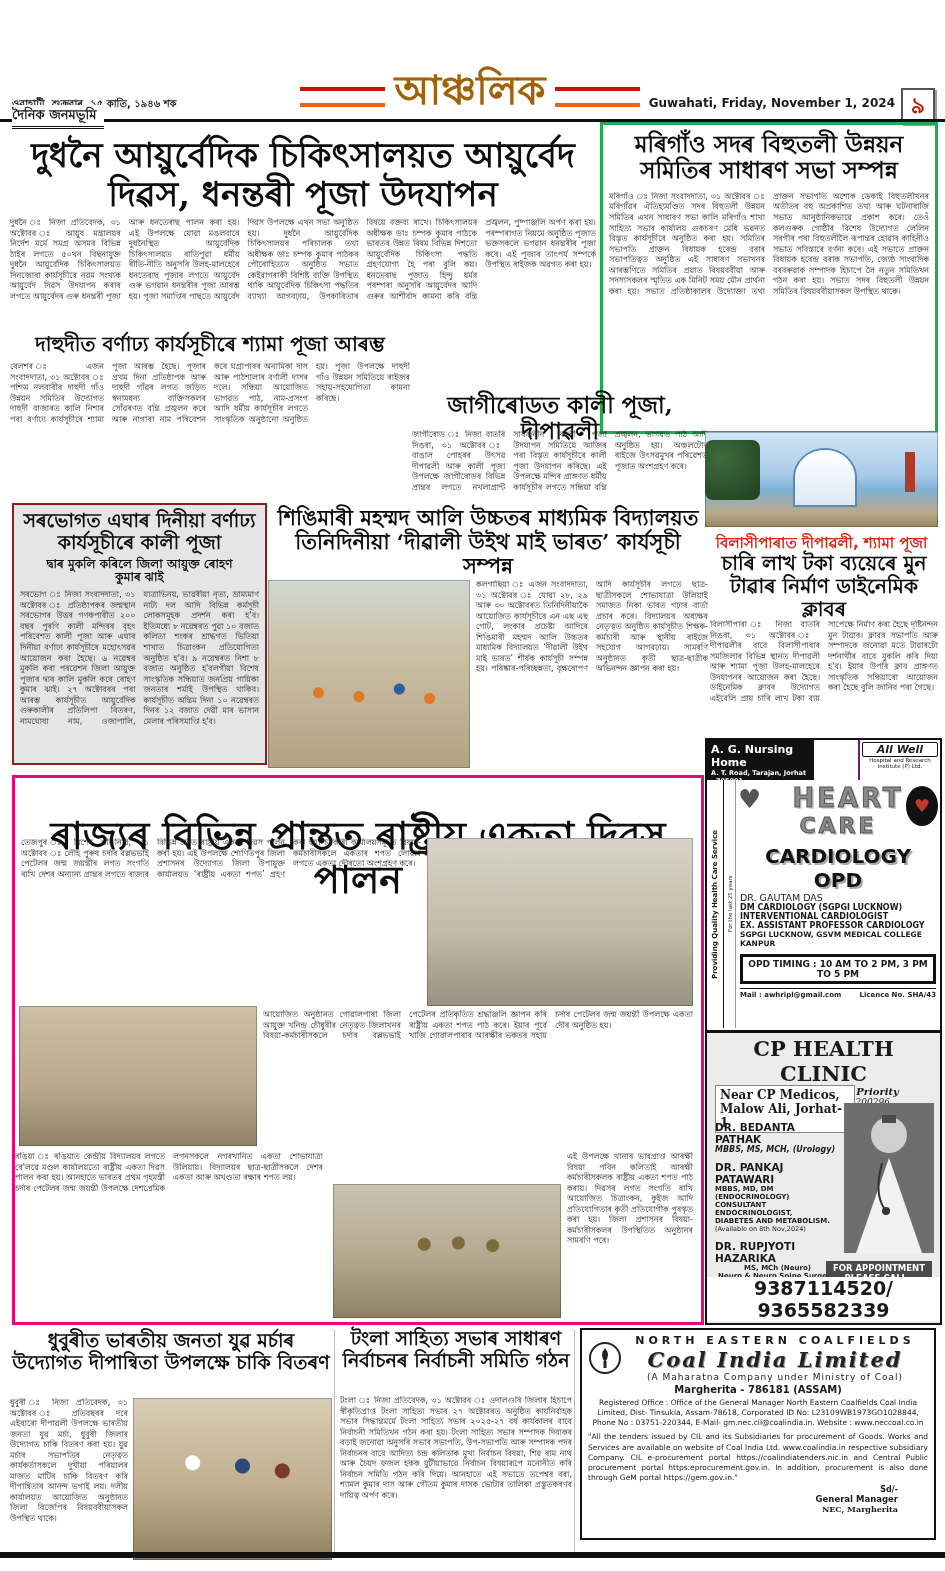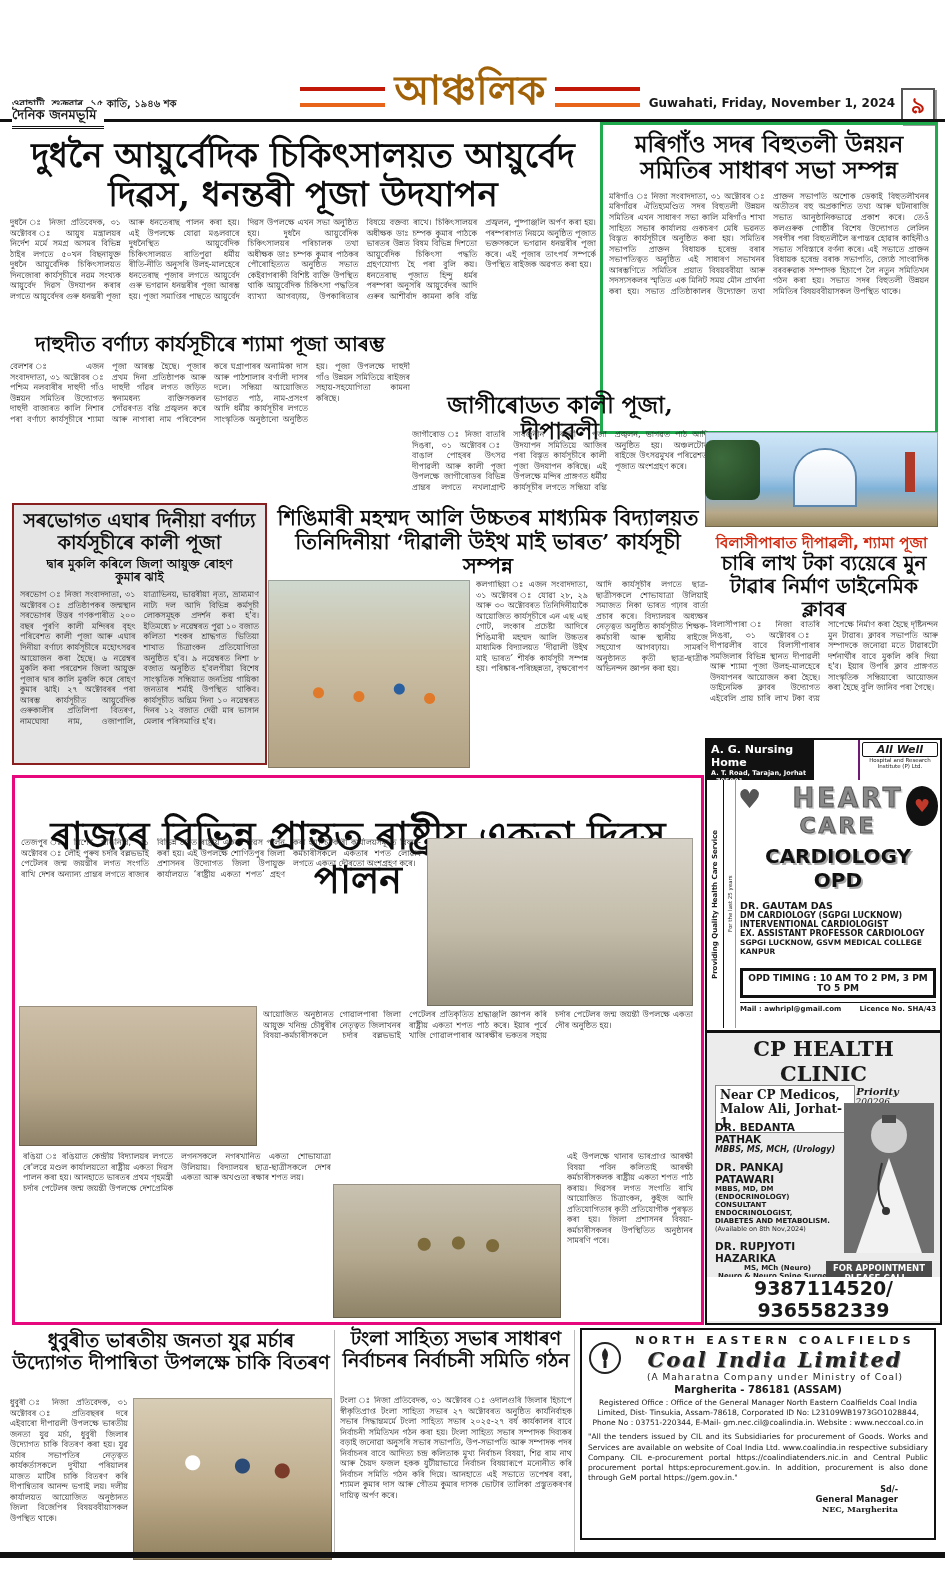--- a/index.html
+++ b/index.html
@@ -97,21 +97,21 @@
   <div class="abs body-text cols2" style="left:710px;top:620px;width:228px;height:114px;overflow:hidden;">বিলাসীপাৰা ঃ নিজা বাতৰি নিঙৰা, ৩১ অক্টোবৰ ঃ দীপাৱলীৰ বাবে বিলাসীপাৰাৰ সমজিলাৰ বিভিন্ন স্থানত দীপাৱলী আৰু শ্যামা পূজা উলহ-মালহেৰে উদযাপনৰ আয়োজন কৰা হৈছে। ডাইনেমিক ক্লাবৰ উদ্যোগত এইবেলি প্ৰায় চাৰি লাখ টকা ব্যয় সাপেক্ষে নিৰ্মাণ কৰা হৈছে দৃষ্টিনন্দন মুন টাৱাৰ। ক্লাবৰ সভাপতি আৰু সম্পাদকে জনোৱা মতে টাৱাৰটো দৰ্শনাৰ্থীৰ বাবে মুকলি কৰি দিয়া হ'ব। ইয়াৰ উপৰি ক্লাব প্ৰাঙ্গণত সাংস্কৃতিক সন্ধিয়াৰো আয়োজন কৰা হৈছে বুলি জানিব পৰা গৈছে।</div>
 
   <div class="abs pink-box" style="left:12px;top:775px;width:686px;height:544px;">
     <div class="headline serif" style="font-size:38px;padding-top:4px;margin-top:32px;">ৰাজ্যৰ বিভিন্ন প্ৰান্তত ৰাষ্ট্ৰীয় একতা দিৱস পালন</div>
     <div class="abs body-text cols3" style="left:6px;top:60px;width:400px;height:163px;overflow:hidden;">তেজপুৰ ঃ বিশেষ প্ৰতিনিধি, ৩১ অক্টোবৰ ঃ লৌহ পুৰুষ চৰ্দাৰ বল্লভভাই পেটেলৰ জন্ম জয়ন্তীৰ লগত সংগতি ৰাখি দেশৰ অন্যান্য প্ৰান্তৰ লগতে ৰাজ্যৰ বিভিন্ন ঠাইত ৰাষ্ট্ৰীয় একতা দিৱস পালন কৰা হয়। এই উপলক্ষে শোণিতপুৰ জিলা প্ৰশাসনৰ উদ্যোগত জিলা উপায়ুক্ত কাৰ্যালয়ত ‘ৰাষ্ট্ৰীয় একতা শপত’ গ্ৰহণ কৰা হয়। চৰকাৰী কাৰ্যালয়সমূহত বিষয়া-কৰ্মচাৰীসকলে একতাৰ শপত লোৱাৰ লগতে একতা দৌৰতো অংশগ্ৰহণ কৰে।</div>
     <div class="abs photo" style="left:412px;top:60px;width:266px;height:168px;
          background:linear-gradient(180deg,#d8d3c8 0%,#c2bba8 55%,#9a9280 100%);"></div>
     <div class="abs photo" style="left:4px;top:228px;width:238px;height:140px;
          background:linear-gradient(180deg,#cdbfa8 0%,#b7a88c 60%,#8f8268 100%);"></div>
     <div class="abs body-text cols3" style="left:248px;top:232px;width:430px;height:138px;overflow:hidden;">আয়োজিত অনুষ্ঠানত গোৱালপাৰা জিলা আয়ুক্ত খনিন্দ্ৰ চৌধুৰীৰ নেতৃত্বত জিলাখনৰ বিষয়া-কৰ্মচাৰীসকলে চৰ্দাৰ বল্লভভাই পেটেলৰ প্ৰতিকৃতিত শ্ৰদ্ধাঞ্জলি জ্ঞাপন কৰি ৰাষ্ট্ৰীয় একতা শপত পাঠ কৰে। ইয়াৰ পূৰ্বে খাজি গোৱালপাৰাৰ আৰক্ষীৰ ভকতৰ সহায় চৰ্দাৰ পেটেলৰ জন্ম জয়ন্তী উপলক্ষে একতা দৌৰ অনুষ্ঠিত হয়।</div>
-    <div class="abs body-text cols2" style="left:8px;top:374px;width:308px;height:164px;overflow:hidden;">ৰঙিয়া ঃ ৰঙিয়াত কেন্দ্ৰীয় বিদ্যালয়ৰ লগতে ৰে'লৱে মণ্ডল কাৰ্যালয়তো ৰাষ্ট্ৰীয় একতা দিৱস পালন কৰা হয়। আনহাতে ভাৰতৰ প্ৰথম গৃহমন্ত্ৰী চৰ্দাৰ পেটেলৰ জন্ম জয়ন্তী উপলক্ষে দেশপ্ৰেমিক লগনসকলে নগৰখানিত একতা শোভাযাত্ৰা উলিয়ায়। বিদ্যালয়ৰ ছাত্ৰ-ছাত্ৰীসকলে দেশৰ একতা আৰু অখণ্ডতা ৰক্ষাৰ শপত লয়।</div>
+    <div class="abs body-text cols2" style="left:0;top:374px;width:308px;height:164px;overflow:hidden;">ৰঙিয়া ঃ ৰঙিয়াত কেন্দ্ৰীয় বিদ্যালয়ৰ লগতে ৰে'লৱে মণ্ডল কাৰ্যালয়তো ৰাষ্ট্ৰীয় একতা দিৱস পালন কৰা হয়। আনহাতে ভাৰতৰ প্ৰথম গৃহমন্ত্ৰী চৰ্দাৰ পেটেলৰ জন্ম জয়ন্তী উপলক্ষে দেশপ্ৰেমিক লগনসকলে নগৰখানিত একতা শোভাযাত্ৰা উলিয়ায়। বিদ্যালয়ৰ ছাত্ৰ-ছাত্ৰীসকলে দেশৰ একতা আৰু অখণ্ডতা ৰক্ষাৰ শপত লয়।</div>
     <div class="abs photo" style="left:318px;top:406px;width:228px;height:134px;
          background:linear-gradient(180deg,#c9c2b2 0%,#b4a98f 55%,#8d8266 100%);
          background-image:radial-gradient(circle at 40% 45%,#7d6b3c 0 6px,transparent 7px),
                           radial-gradient(circle at 55% 44%,#7d6b3c 0 6px,transparent 7px),
                           radial-gradient(circle at 70% 46%,#7d6b3c 0 6px,transparent 7px),
                           linear-gradient(180deg,#c9c2b2 0%,#b4a98f 55%,#8d8266 100%);"></div>
     <div class="abs body-text" style="left:552px;top:374px;width:126px;height:164px;overflow:hidden;">এই উপলক্ষে থানাৰ ভাৰপ্ৰাপ্ত আৰক্ষী বিষয়া পবিন কলিতাই আৰক্ষী কৰ্মচাৰীসকলক ৰাষ্ট্ৰীয় একতা শপত পাঠ কৰায়। দিৱসৰ লগত সংগতি ৰাখি আয়োজিত চিত্ৰাংকন, কুইজ আদি প্ৰতিযোগিতাৰ কৃতী প্ৰতিযোগীক পুৰস্কৃত কৰা হয়। জিলা প্ৰশাসনৰ বিষয়া-কৰ্মচাৰীসকলৰ উপস্থিতিত অনুষ্ঠানৰ সামৰণি পৰে।</div>
   </div>
 
   <div class="abs ad" style="left:705px;top:738px;width:233px;height:290px;">
@@ -132,26 +132,26 @@
       </div>
       <div style="width:11px;border-right:1px solid #999;display:flex;align-items:center;justify-content:center;">
         <div class="vert-text" style="font-size:5.5px;height:230px;">For the last 25 years</div>
       </div>
       <div style="flex:1;padding:3px 4px;position:relative;">
         <span class="abs" style="left:2px;top:4px;font-size:26px;color:#555;">♥</span>
         <div class="gray-3d" style="font-size:26px;font-weight:bold;text-align:center;letter-spacing:3px;margin-left:20px;">HEART</div>
         <span class="abs" style="right:2px;top:6px;width:32px;height:40px;background:#111;border-radius:50%;color:#c0392b;text-align:center;font-size:18px;line-height:40px;">♥</span>
         <div class="gray-3d" style="font-size:22px;font-weight:bold;text-align:center;letter-spacing:3px;">CARE</div>
         <div class="outline-3d" style="font-size:20px;font-weight:bold;text-align:center;margin-top:6px;">CARDIOLOGY OPD</div>
-        <div style="font-size:9.5px;font-weight:bold;margin-top:8px;">DR. GAUTAM DAS</div>
+        <div style="font-size:9.5px;font-weight:normal;">DR. GAUTAM DAS</div>
         <div style="font-size:8px;font-weight:bold;">DM CARDIOLOGY (SGPGI LUCKNOW)</div>
         <div style="font-size:8px;font-weight:bold;">INTERVENTIONAL CARDIOLOGIST</div>
         <div style="font-size:8px;font-weight:bold;">EX. ASSISTANT PROFESSOR CARDIOLOGY</div>
         <div style="font-size:7.5px;font-weight:bold;">SGPGI LUCKNOW, GSVM MEDICAL COLLEGE KANPUR</div>
-        <div class="timing-bar" style="font-size:9px;margin-top:12px;padding:2px 0;">OPD TIMING : 10 AM TO 2 PM, 3 PM TO 5 PM</div>
+        <div class="timing-bar" style="font-size:9px;margin-top:6px;padding:2px 0;">OPD TIMING : 10 AM TO 2 PM, 3 PM TO 5 PM</div>
         <div style="display:flex;justify-content:space-between;margin-top:4px;border-top:1px solid #111;padding-top:2px;">
           <span style="font-size:7px;font-weight:bold;">Mail : awhripl@gmail.com</span>
           <span style="font-size:7px;font-weight:bold;">Licence No. SHA/43</span>
         </div>
       </div>
     </div>
   </div>
 
   <div class="abs ad" style="left:705px;top:1031px;width:233px;height:290px;background:#ececec;">
     <div class="serif" style="font-size:21px;font-weight:bold;text-align:center;padding-top:3px;">CP HEALTH CLINIC</div>

